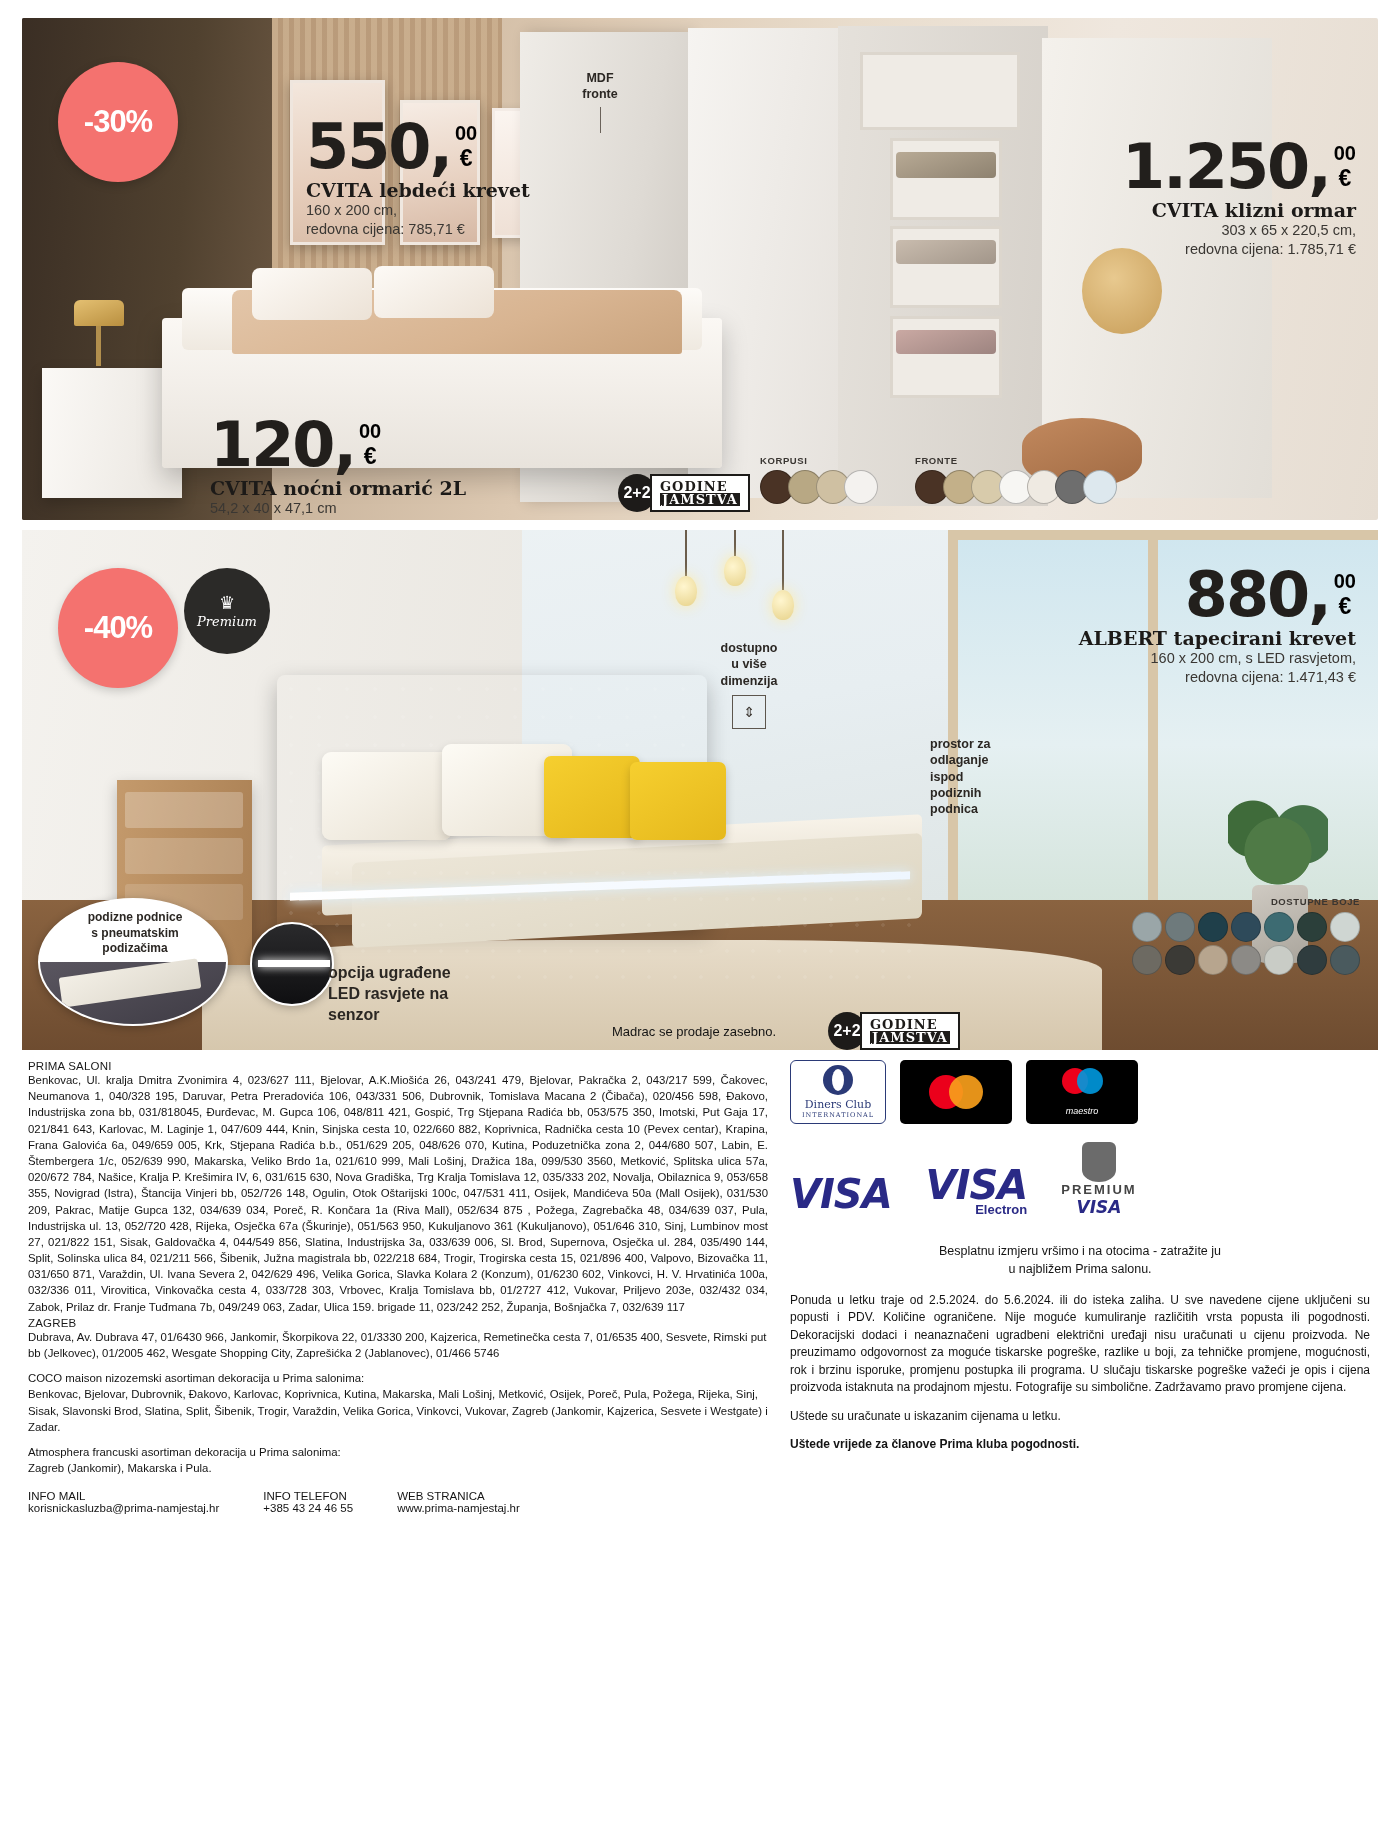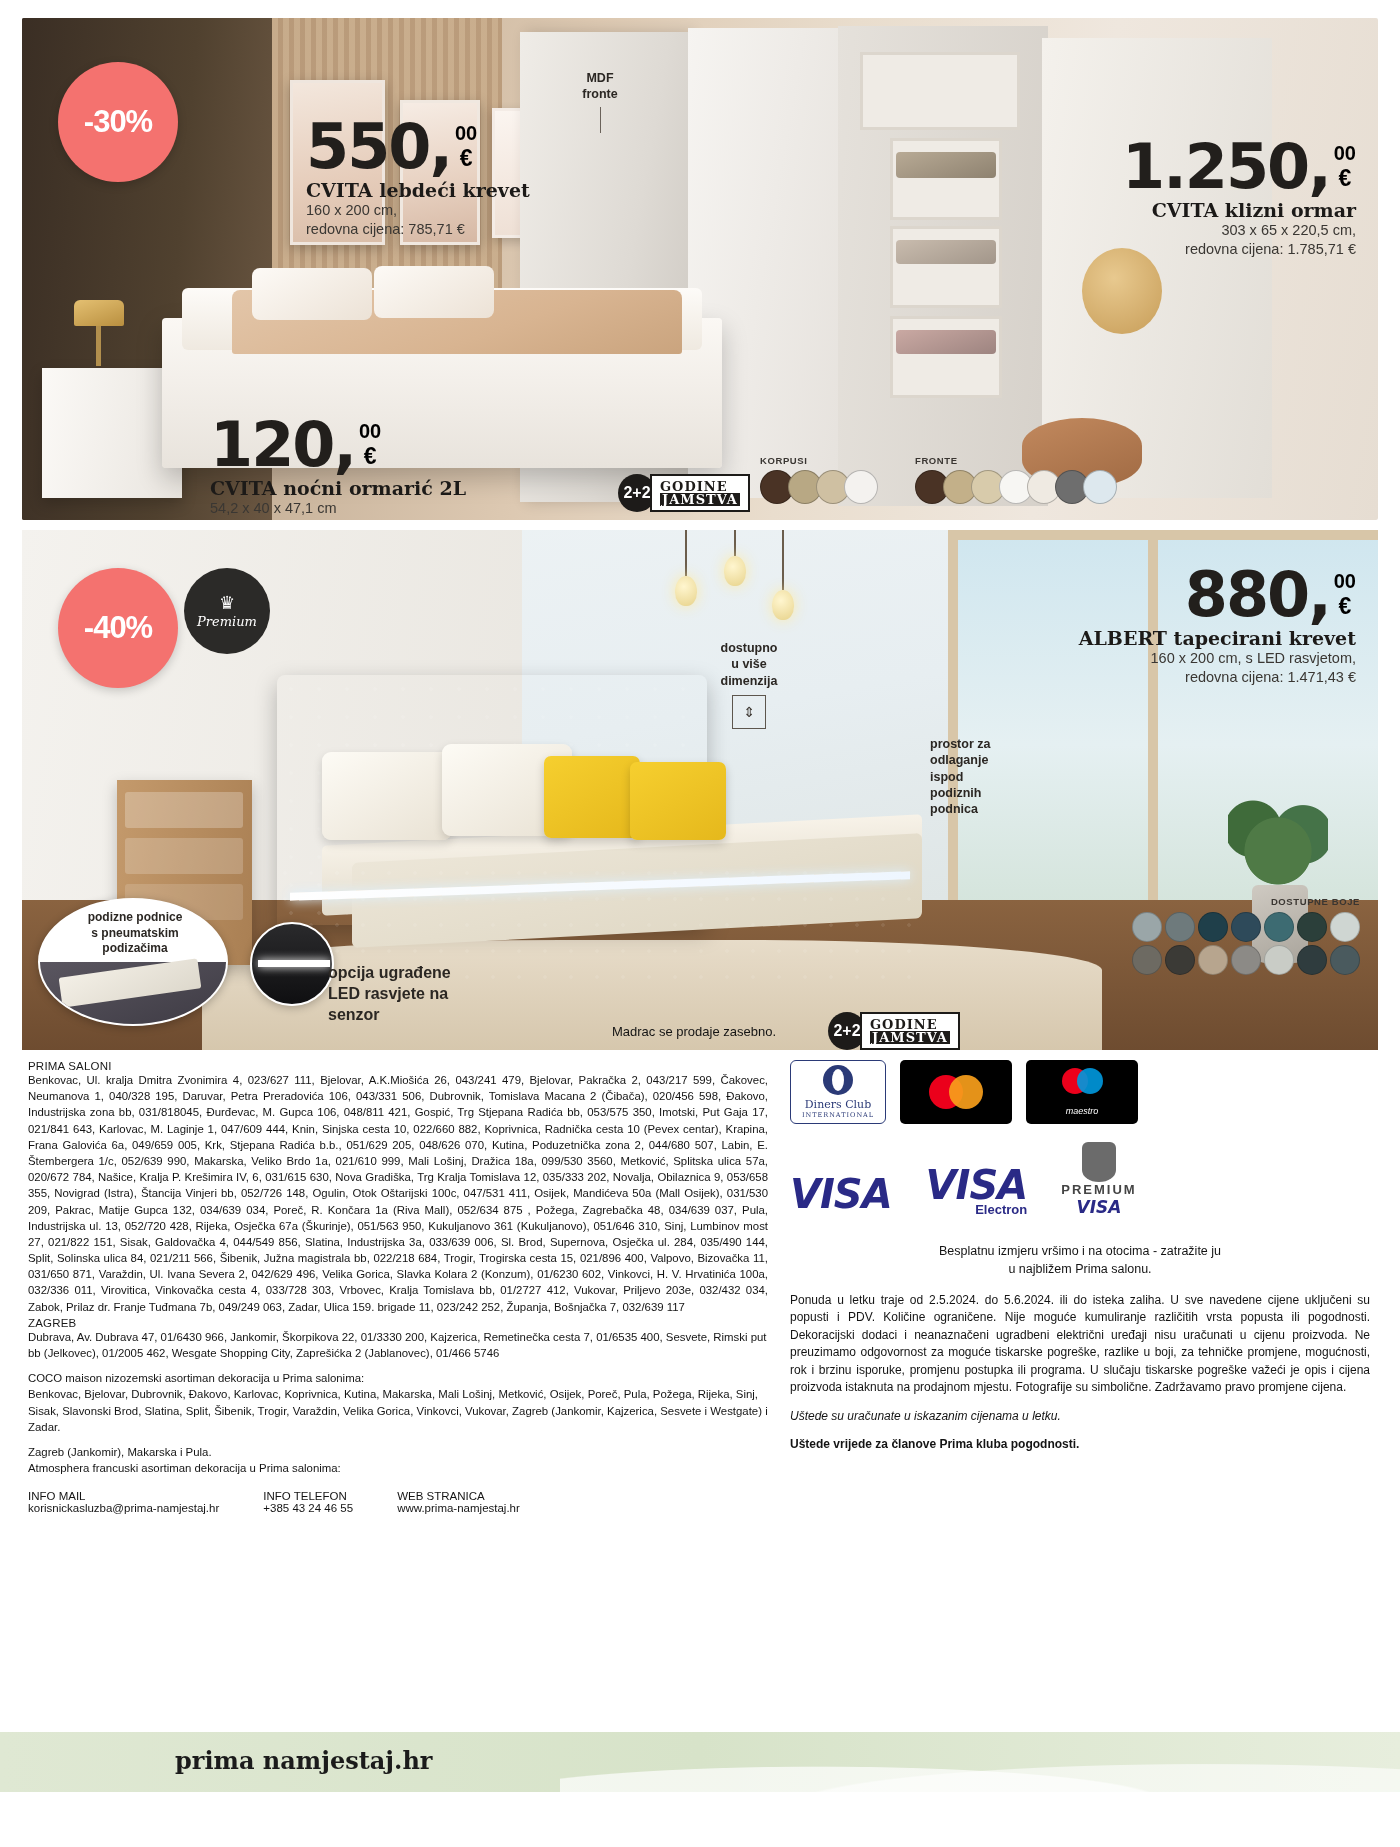--- a/index.html
+++ b/index.html
@@ -418,22 +418,22 @@
 
     <div class="fl">
       <div class="f-head">PRIMA SALONI</div>
       <div class="f-body">Benkovac, Ul. kralja Dmitra Zvonimira 4, 023/627 111, Bjelovar, A.K.Miošića 26, 043/241 479, Bjelovar, Pakračka 2, 043/217 599, Čakovec, Neumanova 1, 040/328 195, Daruvar, Petra Preradovića 106, 043/331 506, Dubrovnik, Tomislava Macana 2 (Čibača), 020/456 598, Đakovo, Industrijska zona bb, 031/818045, Đurđevac, M. Gupca 106, 048/811 421, Gospić, Trg Stjepana Radića bb, 053/575 350, Imotski, Put Gaja 17, 021/841 643, Karlovac, M. Laginje 1, 047/609 444, Knin, Sinjska cesta 10, 022/660 882, Koprivnica, Radnička cesta 10 (Pevex centar), Krapina, Frana Galovića 6a, 049/659 005, Krk, Stjepana Radića b.b., 051/629 205, 048/626 070, Kutina, Poduzetnička zona 2, 044/680 507, Labin, E. Štembergera 1/c, 052/639 990, Makarska, Veliko Brdo 1a, 021/610 999, Mali Lošinj, Dražica 18a, 099/530 3560, Metković, Splitska ulica 57a, 020/672 784, Našice, Kralja P. Krešimira IV, 6, 031/615 630, Nova Gradiška, Trg Kralja Tomislava 12, 035/333 202, Novalja, Obilaznica 9, 053/658 355, Novigrad (Istra), Štancija Vinjeri bb, 052/726 148, Ogulin, Otok Oštarijski 100c, 047/531 411, Osijek, Mandićeva 50a (Mall Osijek), 031/530 209, Pakrac, Matije Gupca 132, 034/639 034, Poreč, R. Končara 1a (Riva Mall), 052/634 875 , Požega, Zagrebačka 48, 034/639 037, Pula, Industrijska ul. 13, 052/720 428, Rijeka, Osječka 67a (Škurinje), 051/563 950, Kukuljanovo 361 (Kukuljanovo), 051/646 310, Sinj, Lumbinov most 27, 021/822 151, Sisak, Galdovačka 4, 044/549 856, Slatina, Industrijska 3a, 033/639 006, Sl. Brod, Supernova, Osječka ul. 284, 035/490 144, Split, Solinska ulica 84, 021/211 566, Šibenik, Južna magistrala bb, 022/218 684, Trogir, Trogirska cesta 15, 021/896 400, Valpovo, Bizovačka 11, 031/650 871, Varaždin, Ul. Ivana Severa 2, 042/629 496, Velika Gorica, Slavka Kolara 2 (Konzum), 01/6230 602, Vinkovci, H. V. Hrvatinića 100a, 032/336 011, Virovitica, Vinkovačka cesta 4, 033/728 303, Vrbovec, Kralja Tomislava bb, 01/2727 412, Vukovar, Priljevo 203e, 032/432 034, Zabok, Prilaz dr. Franje Tuđmana 7b, 049/249 063, Zadar, Ulica 159. brigade 11, 023/242 252, Županja, Bošnjačka 7, 032/639 117</div>
       <div class="f-head" style="margin-top:2px;">ZAGREB</div>
       <div class="f-body-nj">Dubrava, Av. Dubrava 47, 01/6430 966, Jankomir, Škorpikova 22, 01/3330 200, Kajzerica, Remetinečka cesta 7, 01/6535 400, Sesvete, Rimski put bb (Jelkovec), 01/2005 462, Wesgate Shopping City, Zaprešićka 2 (Jablanovec), 01/466 5746</div>
       <div class="f-gap"></div>
       <div class="f-body-nj">COCO maison nizozemski asortiman dekoracija u Prima salonima:</div>
       <div class="f-body-nj">Benkovac, Bjelovar, Dubrovnik, Đakovo, Karlovac, Koprivnica, Kutina, Makarska, Mali Lošinj, Metković, Osijek, Poreč, Pula, Požega, Rijeka, Sinj, Sisak, Slavonski Brod, Slatina, Split, Šibenik, Trogir, Varaždin, Velika Gorica, Vinkovci, Vukovar, Zagreb (Jankomir, Kajzerica, Sesvete i Westgate) i Zadar.</div>
       <div class="f-gap"></div>
+      <div class="f-body-nj">Atmosphera francuski asortiman dekoracija u Prima salonima:</div>
       <div class="f-body-nj">Zagreb (Jankomir), Makarska i Pula.</div>
-      <div class="f-body-nj">Atmosphera francuski asortiman dekoracija u Prima salonima:</div>
 
       <div class="contact-row">
         <div>
           <div class="c-t">INFO MAIL</div>
           <div class="c-v">korisnickasluzba@prima-namjestaj.hr</div>
         </div>
         <div>
           <div class="c-t">INFO TELEFON</div>
           <div class="c-v">+385 43 24 46 55</div>
         </div>
@@ -478,23 +478,19 @@
           <div class="prem-v">VISA</div>
         </div>
       </div>
 
       <div style="margin-top:26px;">
         <div class="free-sub" style="white-space:pre-line;">Besplatnu izmjeru vršimo i na otocima - zatražite ju
 u najbližem Prima salonu.</div>
       </div>
 
       <div class="legal">Ponuda u letku traje od 2.5.2024. do 5.6.2024. ili do isteka zaliha. U sve navedene cijene uključeni su popusti i PDV. Količine ograničene. Nije moguće kumuliranje različitih vrsta popusta ili pogodnosti. Dekoracijski dodaci i neanaznačeni ugradbeni električni uređaji nisu uračunati u cijenu proizvoda. Ne preuzimamo odgovornost za moguće tiskarske pogreške, razlike u boji, za tehničke promjene, mogućnosti, rok i brzinu isporuke, promjenu postupka ili programa. U slučaju tiskarske pogreške važeći je opis i cijena proizvoda istaknuta na prodajnom mjestu. Fotografije su simbolične. Zadržavamo pravo promjene cijena.</div>
-      <div class="legal" style="margin-top:12px;font-style:italic;">Uštede su uračunate u iskazanim cijenama u letku.</div>
+      <div class="legal" style="margin-top:12px;">Uštede su uračunate u iskazanim cijenama u letku.</div>
       <div class="legal legal-b" style="margin-top:10px;">Uštede vrijede za članove Prima kluba pogodnosti.</div>
     </div>
 
-    <div class="bottombar">
-      <div class="bb-wave"></div>
-      <div class="bb-logo">prima namjestaj.hr</div>
-    </div>
   </div>
 
 </div>
 
 </body></html>

